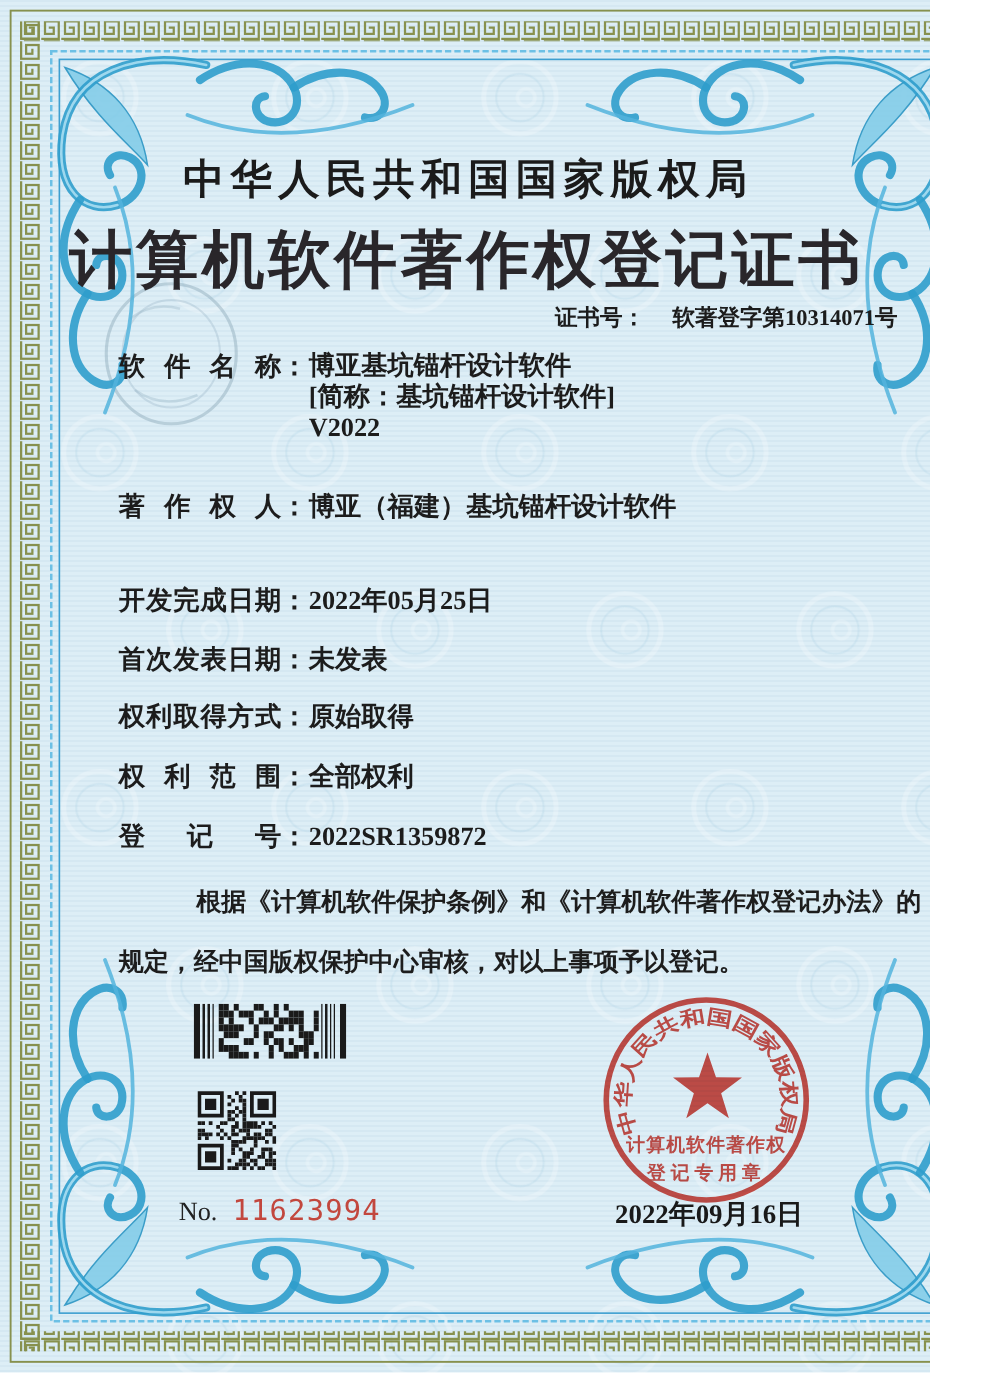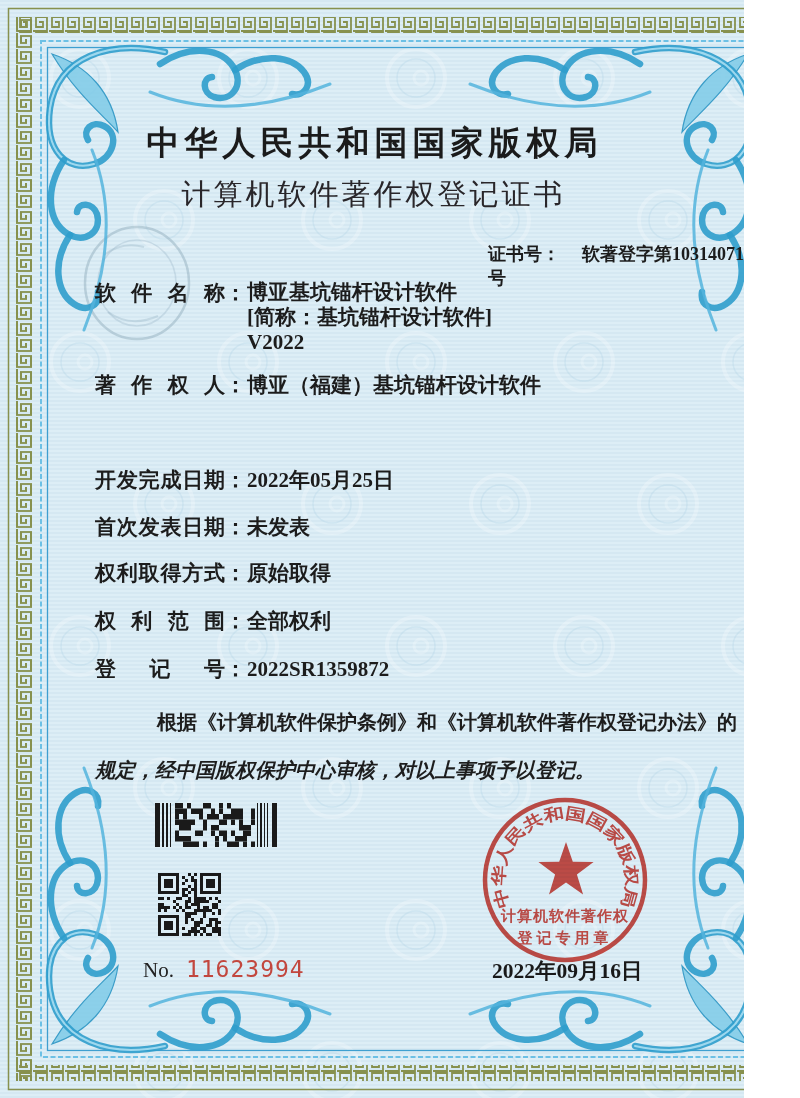--- a/index.html
+++ b/index.html
@@ -6,33 +6,33 @@
   .page{
     position:relative;width:744px;height:1098px;overflow:hidden;
     background:repeating-linear-gradient(180deg,#d5e8f2 0px,#d5e8f2 2px,#ddeef6 2px,#ddeef6 4px);
     font-family:"Liberation Serif","DejaVu Serif",serif;
   }
   svg.layer{position:absolute;left:0;top:0;}
   .content{position:absolute;inset:0;z-index:4;}
   .t1{position:absolute;top:121px;left:0;right:0;text-align:center;
       font-size:33px;font-weight:700;letter-spacing:5px;text-indent:5px;color:#1b1b1b;}
   .t2{position:absolute;top:175px;left:0;right:0;text-align:center;
-      font-size:29px;font-weight:400;letter-spacing:3px;text-indent:3px;color:#29262a;}
-  .certno{position:absolute;top:242px;left:444px;font-size:18px;font-weight:700;color:#1c1c1c;margin-left:44px;}
+      font-size:50px;font-weight:700;letter-spacing:3px;text-indent:3px;color:#29262a;}
+  .certno{position:absolute;top:242px;left:444px;font-size:18px;font-weight:700;color:#1c1c1c;}
   .certno .num{margin-left:22px;}
   .frow{position:absolute;left:95px;width:660px;display:flex;align-items:flex-start;
         font-size:21px;font-weight:700;color:#1c1c1c;line-height:26px;}
   .flabel{flex:0 0 152px;display:flex;}
   .flabel-text{display:inline-block;width:130px;text-align:justify;text-align-last:justify;}
   .fvalue{flex:1;}
   .fvalue.multi{line-height:25px;}
   .body-par{position:absolute;left:95px;top:698px;width:652px;font-size:20px;font-weight:700;
             color:#1d1d1d;line-height:48px;}
   .body-par .ln1{display:block;padding-left:62px;}
-  .body-par .ln2{display:block;font-style:italic;}
+  .body-par .ln2{display:block;}
   .serial{position:absolute;left:143px;top:956px;font-size:21px;color:#222;}
   .serial .no-num{font-family:"DejaVu Sans Mono","Liberation Mono",monospace;
                   font-size:23px;color:#c2473e;letter-spacing:1px;margin-left:12px;}
   .issue-date{position:absolute;left:492px;top:956px;font-size:21.5px;font-weight:600;color:#191919;}
   #barcode{position:absolute;left:155px;top:803px;}
   #qrcode{position:absolute;left:158px;top:870px;}
   #sealsvg{position:absolute;left:467px;top:788px;z-index:5;mix-blend-mode:multiply;opacity:.93;}
   .seal-text{fill:#d5423a;font-family:"Liberation Serif",serif;font-weight:700;}
   .flA{fill:none;stroke:#2f9dcc;stroke-width:6.5;stroke-linecap:round;opacity:.9;}
   .flA2{fill:none;stroke:#a8def2;stroke-width:2;stroke-linecap:round;opacity:.9;}
@@ -229,21 +229,21 @@
           <span class="flabel-text">软件名称</span>
           <span>：</span>
         </span>
       <div class="fvalue multi">
         <div>博亚基坑锚杆设计软件</div>
         <div>[简称：基坑锚杆设计软件]</div>
         <div>V2022</div>
       </div>
     </div>
 
-    <div class="frow" style="top:372px">
+    <div class="frow" style="top:392px">
       <span class="flabel">
           <span class="flabel-text">著作权人</span>
           <span>：</span>
         </span>
       <div class="fvalue">博亚（福建）基坑锚杆设计软件</div>
     </div>
 
     <div class="frow" style="top:467px">
       <span class="flabel">
           <span class="flabel-text">开发完成日期</span>

